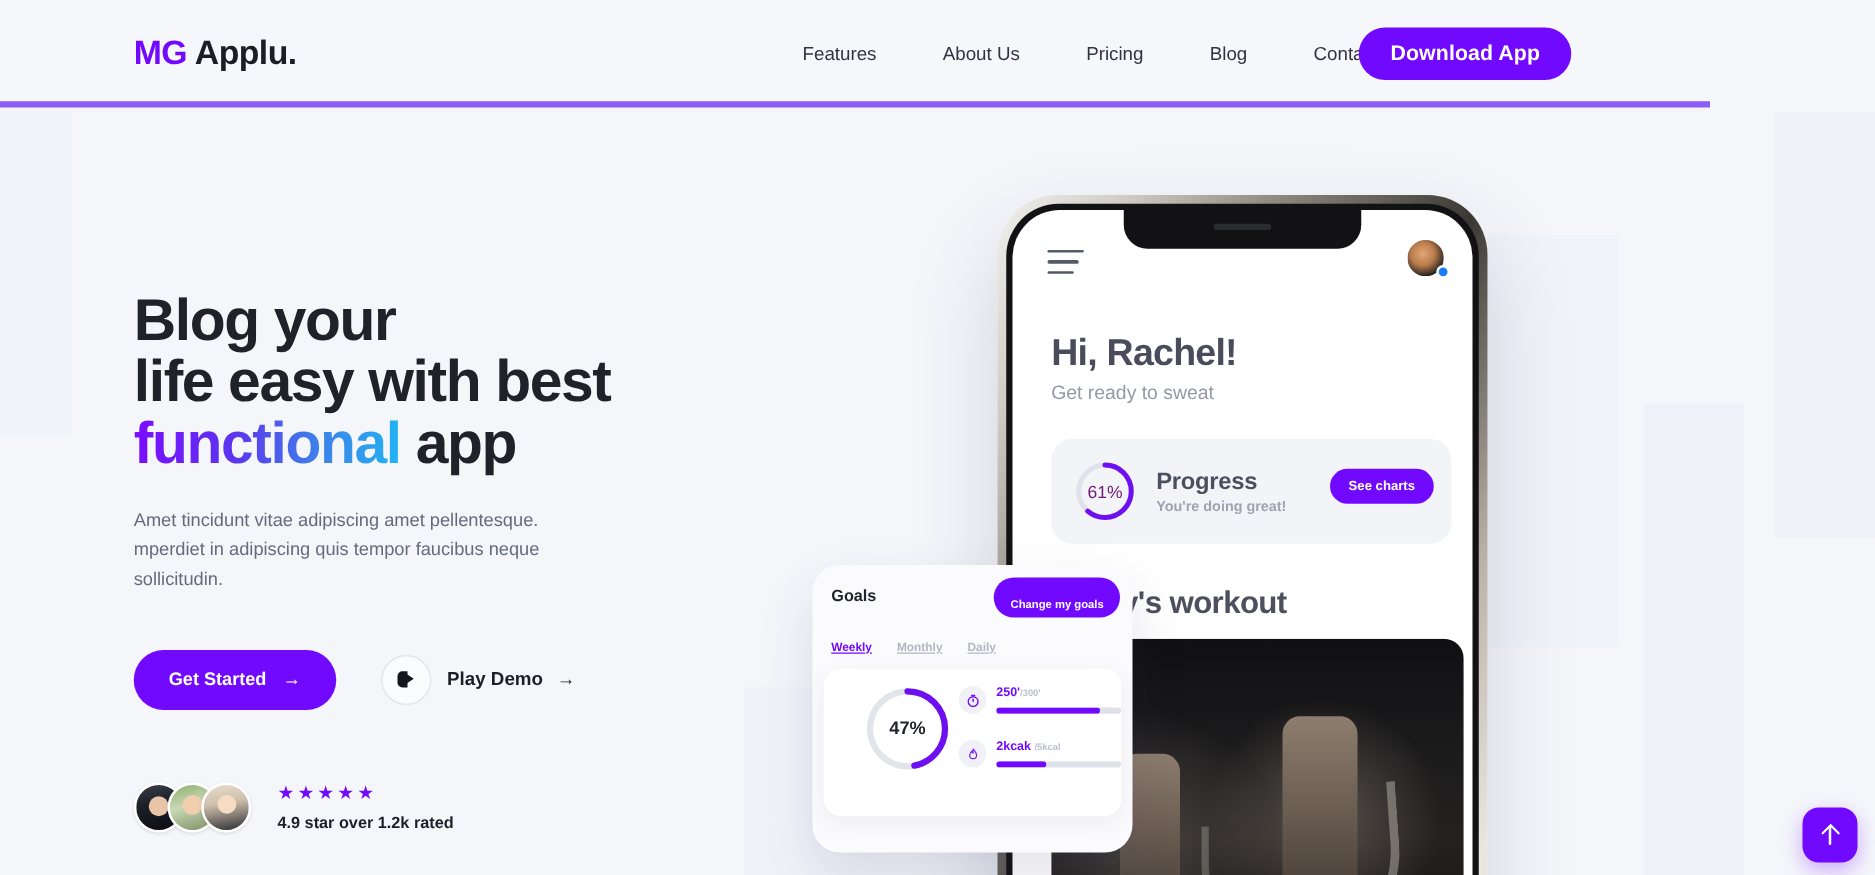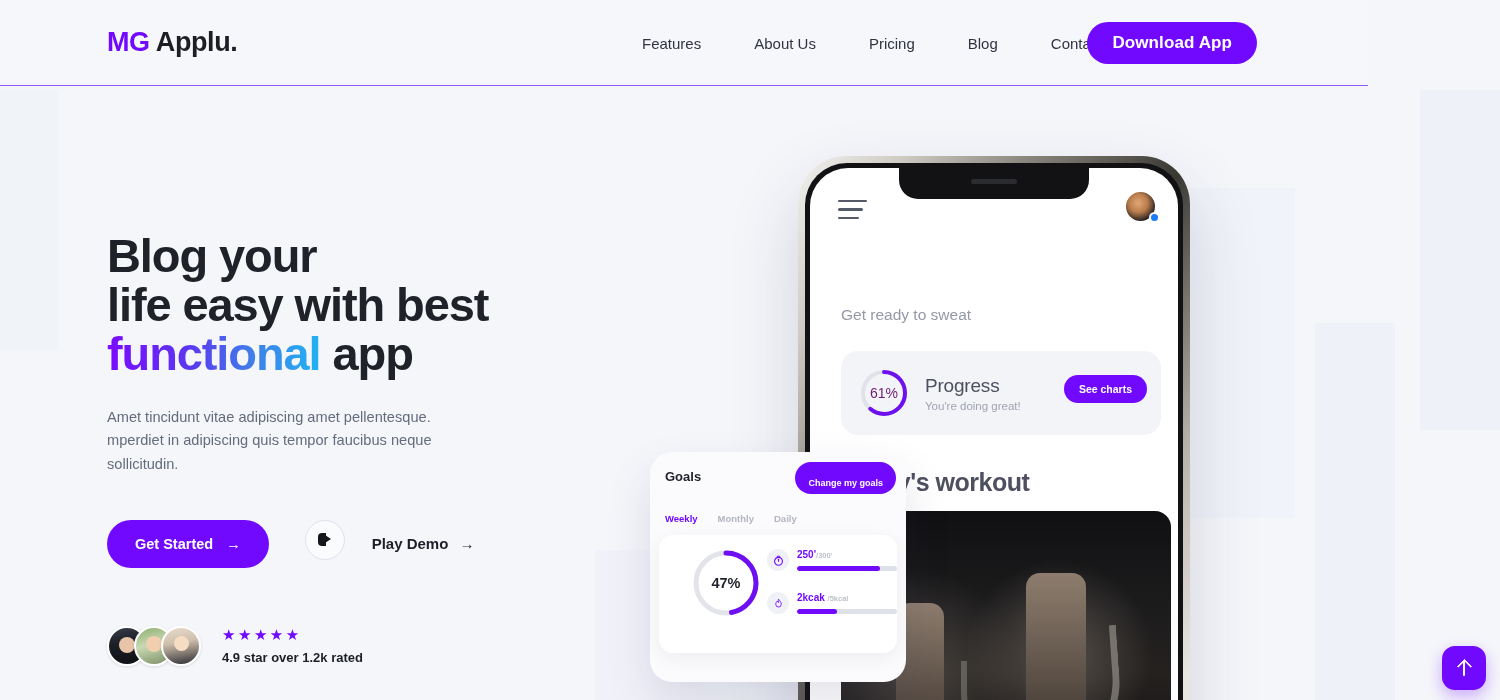--- a/index.html
+++ b/index.html
@@ -19,21 +19,21 @@
   .r3 { left: 1190px; top: 188px; width: 105px; height: 330px; opacity:.5;}
   .r4 { left: 595px;  top: 550px; width: 105px; height: 160px; opacity:.55;}
   .r5 { left: 700px;  top: 592px; width: 110px; height: 120px; opacity:.4;}
   .r6 { left: 0px;    top: 90px;  width: 58px;  height: 260px; opacity:.45;}
 
   
   .header {
     position: absolute; left: 0; top: 0; width: 1368px; height: 86px;
     display: flex; align-items: center;
     background: #f6f7fb;
-    border-bottom: 1px solid #8b5cf6;
+    border-bottom: 5px solid #8b5cf6;
     z-index: 40;
   }
   .logo { position:absolute; left: 107px; top: 27px; font-size: 27px; font-weight: 800; letter-spacing: -.4px; color: #1d1e25; }
   .logo .mg { color: #7209ff; }
   .nav { position: absolute; left: 642px; top: 0; height: 86px; display: flex; align-items: center; gap: 0; }
   .nav a {
     color: #313440; font-size: 15px; text-decoration: none;
     padding: 6px 0; margin-right: 53px; white-space: nowrap;
   }
   .nav a:last-child { margin-right: 0; }
@@ -48,42 +48,42 @@
   
   .hero-left { position: absolute; left: 107px; top: 232px; width: 520px; }
   .headline { font-size: 47px; line-height: 1.04; font-weight: 800; color: #202229; letter-spacing: -1.1px; }
   .headline .grad {
     background: linear-gradient(90deg, #7b0bff 0%, #5b36f0 38%, #3f7fe8 68%, #22b3f3 100%);
     -webkit-background-clip: text; background-clip: text; color: transparent;
   }
   .sub {
     margin-top: 27px; font-size: 14.6px; line-height: 1.62; color: #646b7c; max-width: 345px;
   }
-  .cta-row { margin-top: 43px; display: flex; }
+  .cta-row { margin-top: 43px; display: flex; align-items: center; }
   .btn-start {
     background: #7209ff; color: #fff; border: none; border-radius: 30px;
     height: 48px; padding: 0 28px; font-size: 14.5px; font-weight: 700;
     display: inline-flex; align-items: center; gap: 13px; cursor: pointer;
     font-family: "Liberation Sans", sans-serif;
   }
   .play-circle {
     width: 40px; height: 40px; border-radius: 50%; border: 1.4px solid #e0e2ea;
     background: #fafbfd; margin-left: 36px; display: flex; align-items: center; justify-content: center;
     cursor: pointer;
   }
   .play-glyph { width: 13px; height: 13px; position: relative; }
   .play-glyph::before {
     content:""; position:absolute; left:0; top:0; width:8px; height:13px;
     background:#15161c; border-radius: 4px 0 0 4px;
   }
   .play-glyph::after {
     content:""; position:absolute; left:7px; top:2px;
     border-left: 6px solid #15161c; border-top: 4.5px solid transparent; border-bottom: 4.5px solid transparent;
   }
-  .play-demo { margin-left: 27px; font-size: 15px; font-weight: 700; color: #1d1f27; display: inline-flex; align-items: center; gap: 11px; cursor: pointer;}
+  .play-demo { margin-left: 13px; font-size: 15px; font-weight: 700; color: #1d1f27; display: inline-flex; align-items: center; gap: 11px; cursor: pointer;}
 
   
   .rating-row { margin-top: 58px; display: flex; align-items: center; }
   .avatars { display: flex; }
   .av { width: 40px; height: 40px; border-radius: 50%; border: 2.5px solid #fff; margin-left: -13px; background-size: cover; background-position: center top; box-shadow: 0 1px 3px rgba(0,0,0,.12);}
   .av:first-child { margin-left: 0; }
   .av1 { background: linear-gradient(170deg,#3a3f4a 0%,#1c1f26 40%,#0d0f14 100%); }
   .av1::after{content:"";display:block;width:16px;height:16px;margin:9px auto 0;border-radius:50%;background:#e8c5a8;}
   .av2 { background: linear-gradient(165deg,#8fae6e 0%,#c9d9b5 45%,#7b8f63 100%); }
   .av2::after{content:"";display:block;width:16px;height:16px;margin:8px auto 0;border-radius:50%;background:#f1cfae;}
@@ -127,21 +127,21 @@
   .user-dot { position: absolute; right: 18px; top: 44px; width: 11px; height: 11px; border-radius: 50%; background:#1a7cf8; border: 2px solid #fff;}
   .greet { position: absolute; left: 31px; top: 98px; font-size: 30px; font-weight: 800; color: #4a4c5c; letter-spacing: -.6px;}
   .greet-sub { position: absolute; left: 31px; top: 138px; font-size: 15.5px; color: #9598a6; }
   .prog-card {
     position: absolute; left: 31px; top: 183px; width: 320px; height: 84px;
     background: #f3f4f8; border-radius: 17px; display:flex; align-items:center;
   }
   .ring { position: relative; width: 50px; height: 50px; margin-left: 18px; flex: none; }
   .ring svg { transform: rotate(-90deg); display:block;}
   .ring .val { position:absolute; inset:0; display:flex; align-items:center; justify-content:center; font-size: 14px; font-weight: 400; color:#701a75;}
-  .prog-txt { margin-left: 16px; }
+  .prog-txt { margin-left: 16px; font-weight: bold; }
   .prog-title { font-size: 19px; color: #4c4f5e; letter-spacing: -.2px;}
   .prog-note { font-size: 11.5px; color: #a0a3b1; margin-top: 3px;}
   .see-charts {
     position: absolute; right: 14px; top: 24px; background: #7209ff; color: #fff;
     border: none; border-radius: 18px; height: 28px; padding: 0 15px;
     font-size: 10.5px; font-weight: 700; cursor: pointer; font-family: "Liberation Sans", sans-serif;
   }
   .workout-title { position: absolute; left: 31px; top: 300px; font-size: 25px; font-weight: 800; color: #4e5060; letter-spacing:-.5px;}
   .workout-img {
     position: absolute; left: 31px; top: 343px; width: 330px; height: 260px; border-radius: 16px; overflow:hidden;
@@ -166,21 +166,21 @@
     background: #fbfbfd; border-radius: 22px; box-shadow: 0 22px 46px rgba(50,50,93,.13);
     z-index: 30; overflow: hidden;
   }
   .goals-title { position:absolute; left: 15px; top: 17px; font-size: 13px; font-weight: 800; color:#1f212b; }
   .goals-btn {
     position: absolute; right: 10px; top: 10px; background:#7209ff; color:#fff; border:none;
     border-radius: 16px; height: 26px; padding: 16px 13px; font-size: 9px; font-weight: 700; cursor:pointer;
     font-family: "Liberation Sans", sans-serif;
   }
   .goals-tabs { position:absolute; left: 15px; top: 61px; display:flex; gap: 20px; }
-  .goals-tabs span { font-size: 9.5px; font-weight: 700; color:#b3b6c2; cursor:pointer; }
+  .goals-tabs span { font-size: 9.5px; font-weight: 700; color:#b3b6c2; cursor:pointer;text-decoration:underline; }
   .goals-tabs span.active { color:#7209ff; }
   .goals-panel {
     position:absolute; left: 9px; top: 83px; width: 238px; height: 118px;
     background:#fff; border-radius: 14px; box-shadow: 0 5px 18px rgba(50,50,93,.07);
   }
   .goals-ring { position:absolute; left: 32px; top: 13px; width: 70px; height: 70px; }
   .goals-ring svg { transform: rotate(-90deg); display:block; }
   .goals-ring .val { position:absolute; inset:0; display:flex; align-items:center; justify-content:center; font-size: 14.5px; font-weight: 800; color:#1f212b;}
   .metric { position:absolute; left: 108px; display:flex; align-items:flex-start; }
   .m1 { top: 14px; } .m2 { top: 57px; }
@@ -272,20 +272,21 @@
         <div class="notch"></div>
 
         <div class="hamb">
           <span></span>
             <span></span>
             <span></span>
         </div>
         <div class="user-av"></div>
         <div class="user-dot"></div>
 
+        <div class="greet">Hi, Rachel!</div>
         <div class="greet-sub">Get ready to sweat</div>
 
         <div class="prog-card">
           <div class="ring">
             <svg width="50" height="50" viewBox="0 0 50 50">
               <circle cx="25" cy="25" r="21" fill="none" stroke="#e0e2ea" stroke-width="4"></circle>
               <circle id="ring61" cx="25" cy="25" r="21" fill="none" stroke="#6d0ff0" stroke-width="4" stroke-linecap="round" stroke-dasharray="131.94689145077132" stroke-dashoffset="51.459287665800815"></circle>
             </svg>
             <div class="val">61%</div>
           </div>

